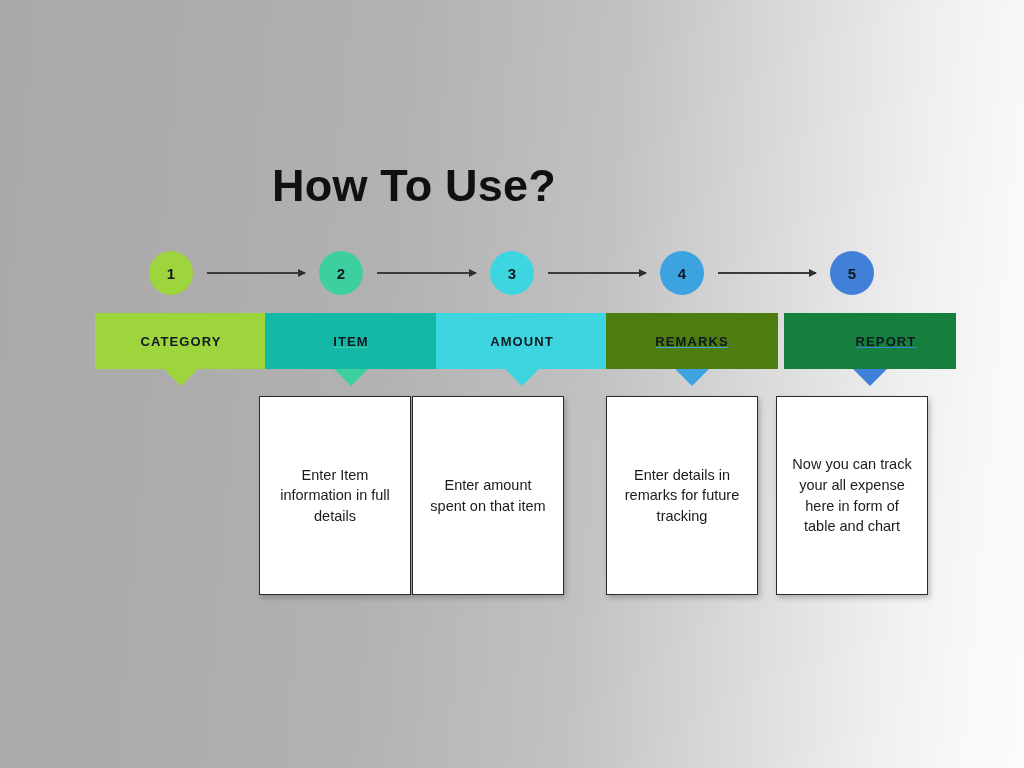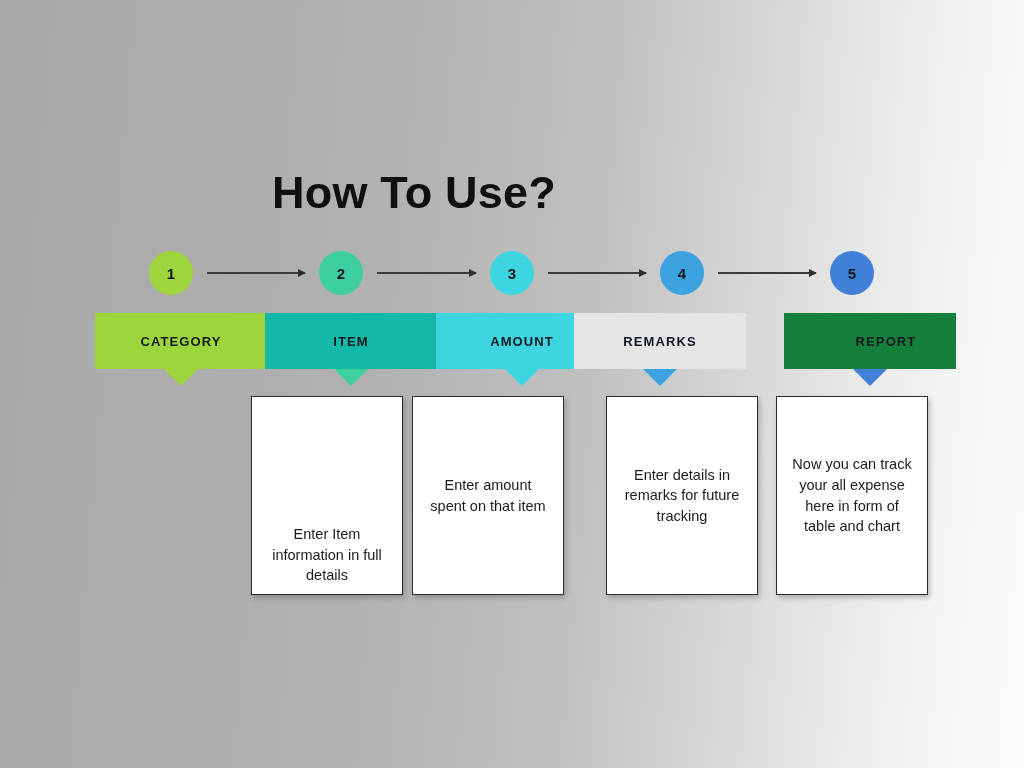--- a/index.html
+++ b/index.html
@@ -34,21 +34,20 @@
     position: absolute;
     top: 160px;
     left: 0;
     width: 828px;
     text-align: center;
     font-size: 45px;
     font-weight: bold;
     color: #101010;
     letter-spacing: 0.2px;
     line-height: 1.15;
-    margin-top: 7px;
   }
 
   
   .steps-row {
     position: absolute;
     top: 251px;
     left: 95px;
     width: 834px;
     height: 44px;
   }
@@ -93,20 +92,21 @@
 
   
   .banner {
     position: absolute;
     top: 313px;
     width: 172px;
     height: 56px;
     display: flex;
     align-items: center;
     justify-content: center;
+    text-decoration: underline;
   }
   .banner .banner-text {
     font-size: 13px;
     font-weight: bold;
     letter-spacing: 1.1px;
     color: #111820;
     text-align: center;
   }
   .banner .tab {
     position: absolute;
@@ -183,31 +183,31 @@
     </div>
 
 <div class="banner" style="left: 95px; background: rgb(158, 212, 60); color: rgb(158, 212, 60);">
       <span class="banner-text">CATEGORY</span>
       <span class="tab"></span>
     </div>
     <div class="banner" style="left: 265px; background: #14b8a6; color: rgb(62, 207, 160);">
       <span class="banner-text">ITEM</span>
       <span class="tab"></span>
     </div>
-    <div class="card" style="left: 251px; align-items: flex-end;">
+    <div class="card" style="left: 259px;">
       <div class="card-text">Enter Item information in full details</div>
     </div>
     <div class="banner" style="left: 436px; background: rgb(61, 214, 224); color: rgb(61, 214, 224);">
       <span class="banner-text">AMOUNT</span>
       <span class="tab"></span>
     </div>
     <div class="card" style="left: 412px; justify-content: flex-end;">
       <div class="card-text">Enter amount spent on that item</div>
     </div>
-    <div class="banner" style="left: 574px; background: #e5e5e5; color: rgb(60, 163, 224);">
+    <div class="banner" style="left: 606px; background: #4d7c0f; color: rgb(60, 163, 224);">
       <span class="banner-text">REMARKS</span>
       <span class="tab"></span>
     </div>
     <div class="card" style="left: 606px;">
       <div class="card-text">Enter details in remarks for future tracking</div>
     </div>
     <div class="banner" style="left: 784px; background: #15803d; color: rgb(64, 128, 216); padding-left: 32px;">
       <span class="banner-text">REPORT</span>
       <span class="tab"></span>
     </div>

